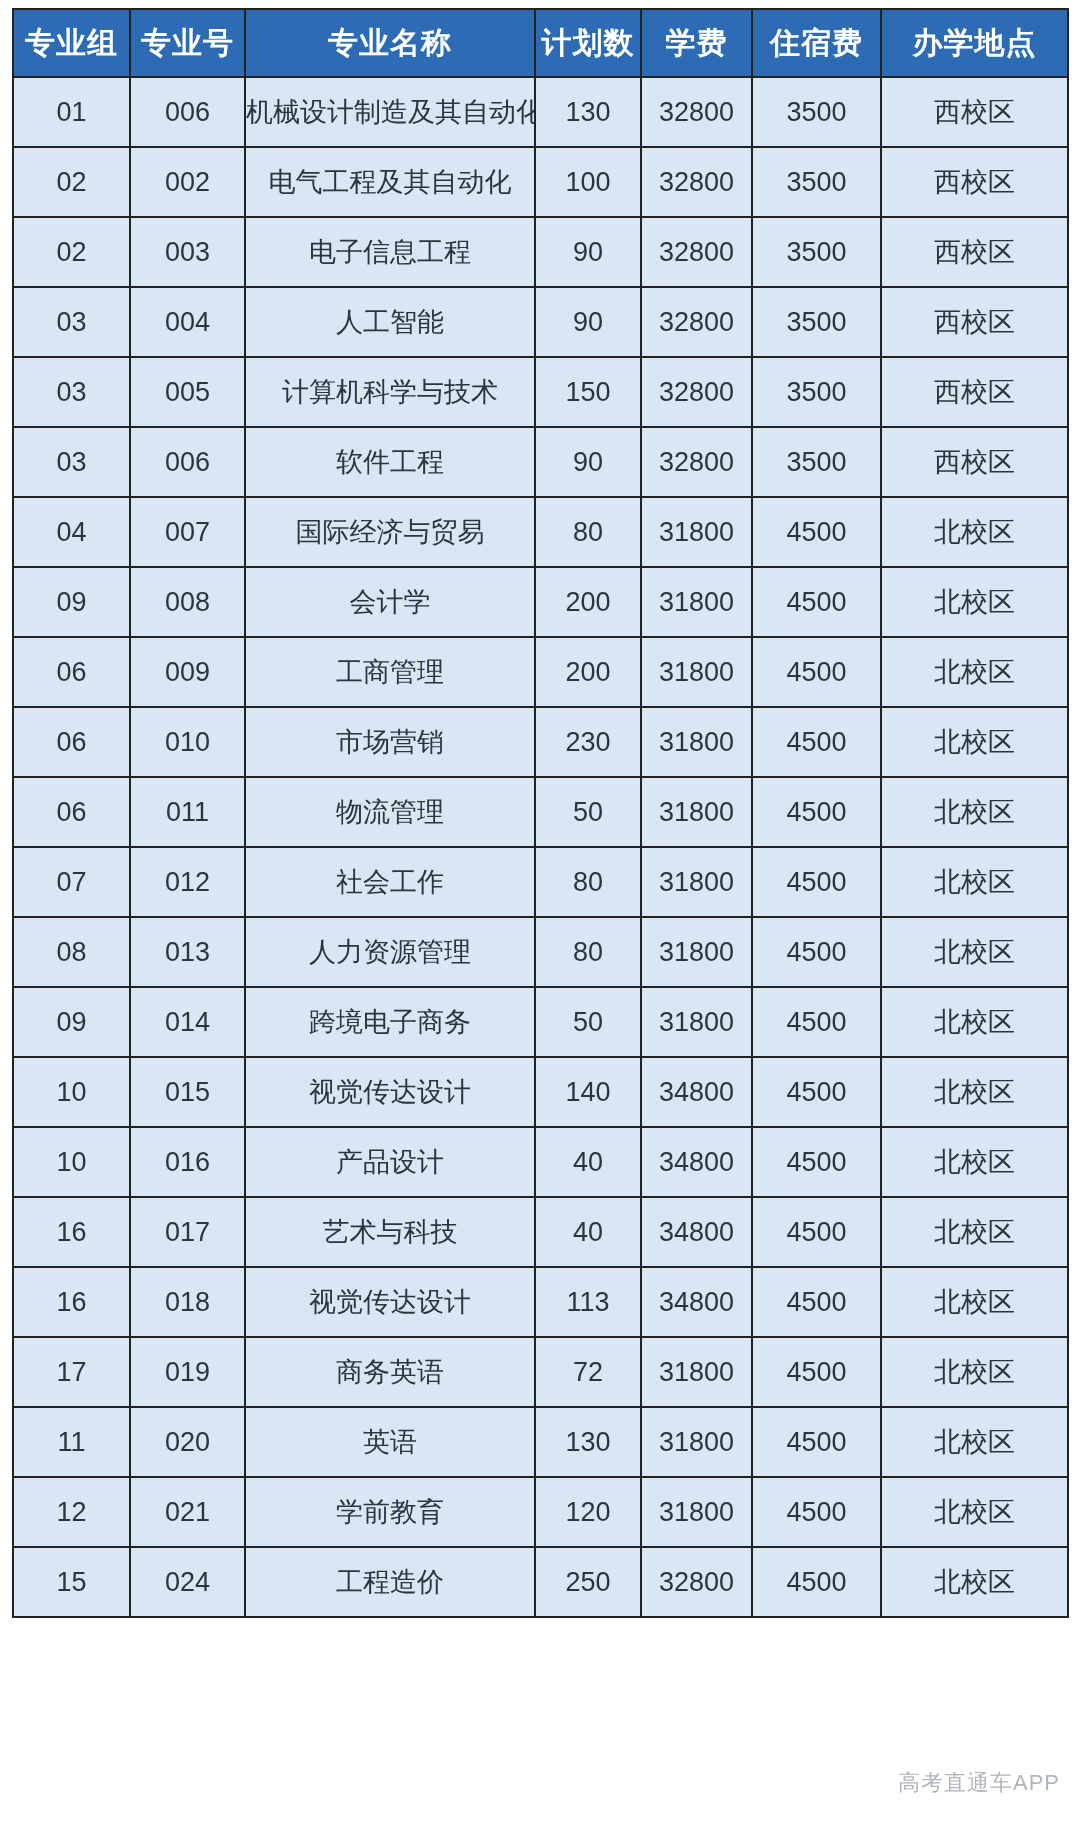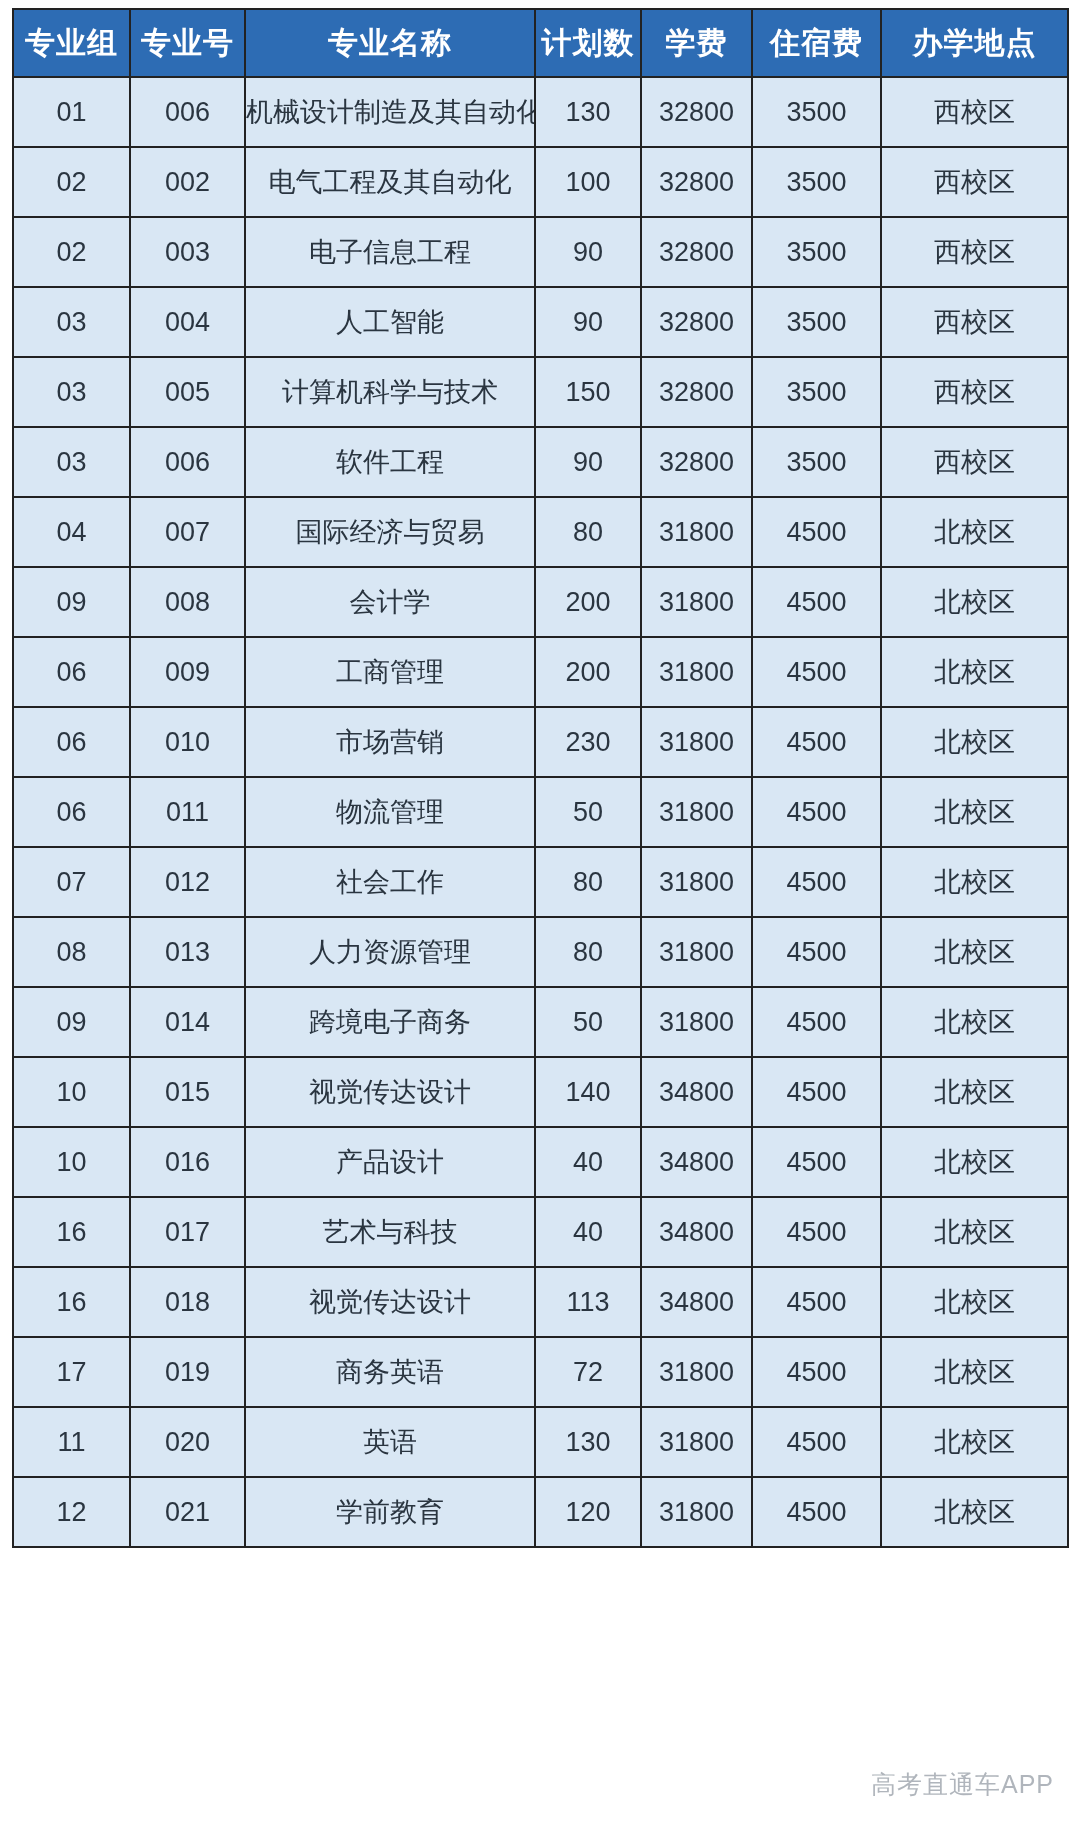--- a/index.html
+++ b/index.html
@@ -42,22 +42,22 @@
   }
   table.plan-table td {
     background: var(--cell-bg, #d9e7f4);
     color: var(--cell-text, #2a3540);
     font-size: 27px;
     height: 68px;
   }
   .watermark {
     position: absolute;
     top: 1768px;
-    right: 26px;
-    font-size: 25px;
+    right: 20px;
+    font-size: 22px;
     color: var(--watermark-color, #a8aeb5);
     opacity: 0.9;
     letter-spacing: 1px;
     pointer-events: none;
   }
 </style>
 </head>
 <body>
 
 <div class="page" style="--header-bg: #2d6cb4; --header-text: #ffffff; --cell-bg: #d9e7f4; --cell-text: #2a3540; --border-color: #222222; --watermark-color: #a8aeb5; --page-bg: #ffffff;">
@@ -265,17 +265,26 @@
         </tr>
         <tr>
           <td>12</td>
           <td>021</td>
           <td>学前教育</td>
           <td>120</td>
           <td>31800</td>
           <td>4500</td>
           <td>北校区</td>
         </tr>
+        <tr>
+          <td>15</td>
+          <td>024</td>
+          <td>工程造价</td>
+          <td>250</td>
+          <td>32800</td>
+          <td>4500</td>
+          <td>北校区</td>
+        </tr>
       </tbody>
   </table>
 
   <div class="watermark">高考直通车APP</div>
 </div>
 
 </body></html>

